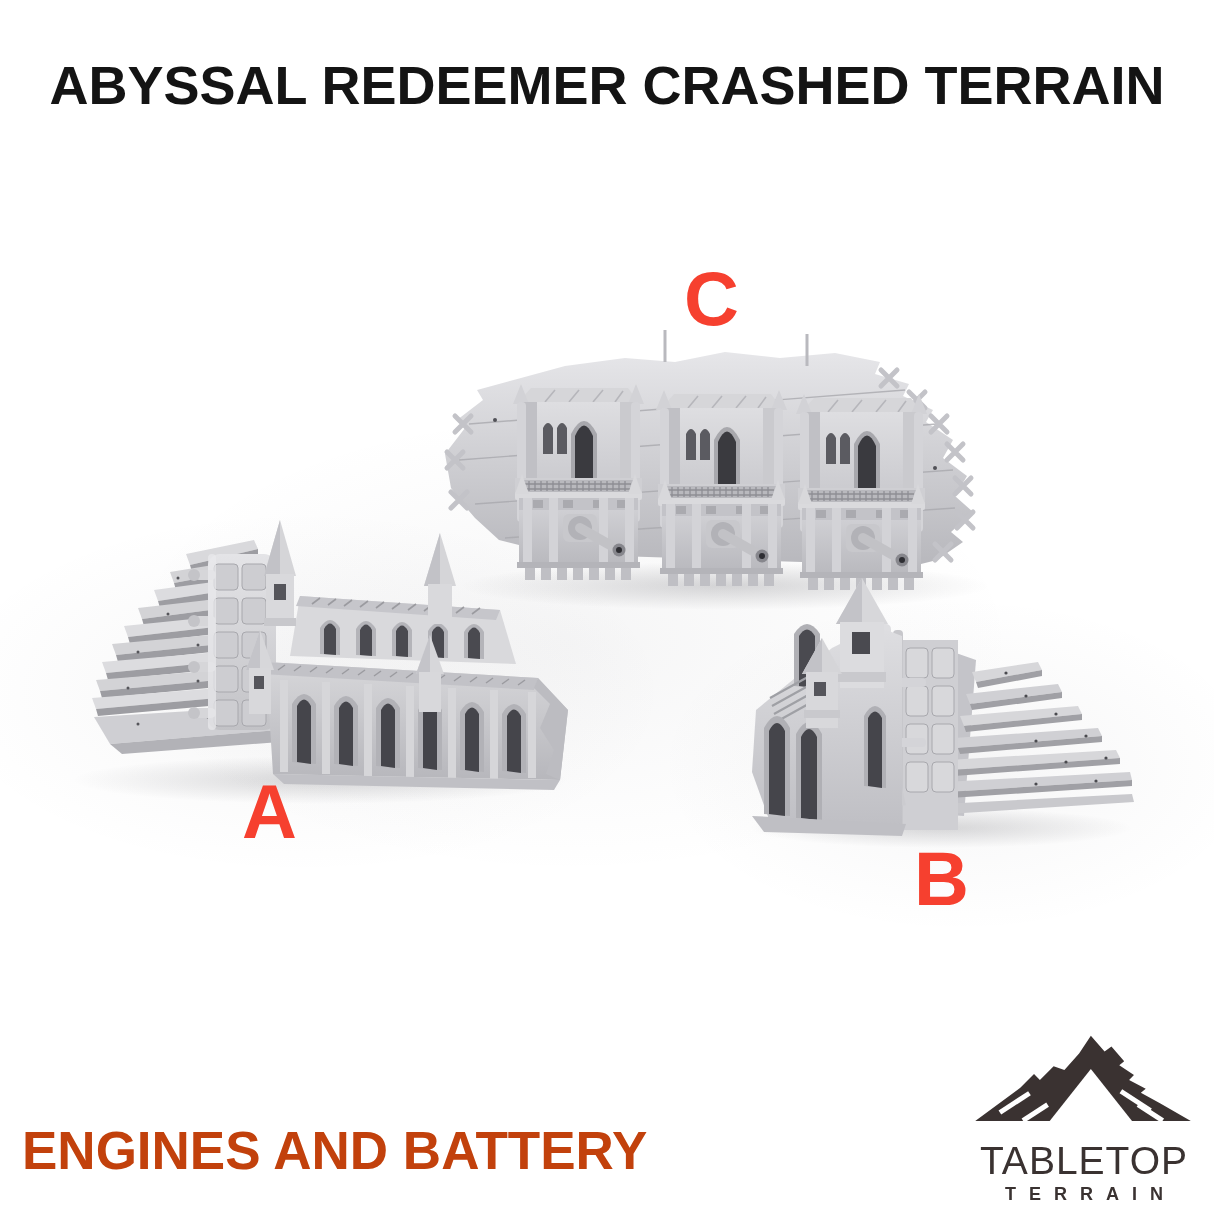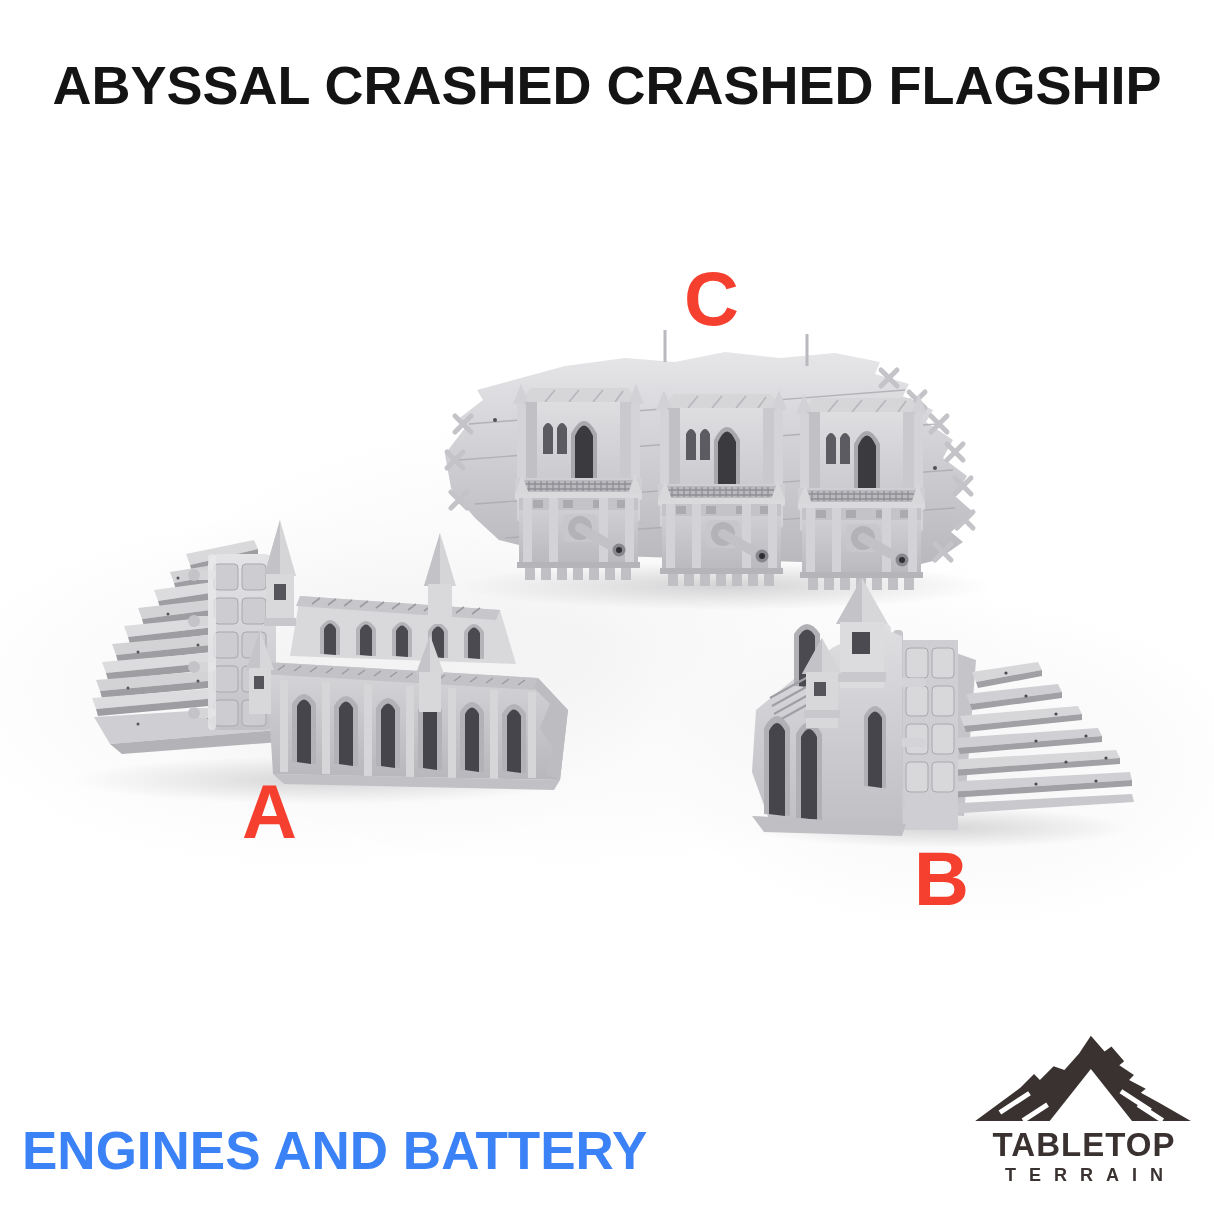--- a/index.html
+++ b/index.html
@@ -14,33 +14,33 @@
          font-size:54px;font-weight:bold;letter-spacing:0;color:#141414;white-space:nowrap;line-height:1.25;}
   .model{position:absolute;}
   .model-c{left:435px;top:328px;width:568px;height:288px;}
   .model-a{left:68px;top:512px;width:520px;height:298px;}
   .model-b{left:736px;top:576px;width:408px;height:288px;}
   .letter{position:absolute;font-size:76px;font-weight:bold;color:#f6402f;line-height:1;}
   .letter-c{left:684px;top:261px;}
   .letter-a{left:242px;top:774px;}
   .letter-b{left:914px;top:841px;}
   .caption{position:absolute;left:22px;top:1122px;font-size:53px;font-weight:bold;
-           color:#3b82f6;white-space:nowrap;line-height:1.1;}
+           color:#c2410c;white-space:nowrap;line-height:1.1;}
   .logo{position:absolute;left:966px;top:1026px;width:236px;color:#3a3231;text-align:center;}
   .logo svg{display:block;width:236px;height:98px;}
-  .logo-title{font-size:33px;font-weight:bold;letter-spacing:1px;margin-top:4px;line-height:1;}
+  .logo-title{font-size:39px;font-weight:normal;letter-spacing:1px;margin-top:17px;line-height:1;}
   .logo-sub{font-size:18px;font-weight:bold;letter-spacing:13px;padding-left:13px;margin-top:5px;line-height:1;}
 </style>
 </head>
 <body>
 
 <div class="canvas">
   <div class="floor"></div>
 
-  <h1 class="title">ABYSSAL CRASHED CRASHED FLAGSHIP</h1>
+  <h1 class="title">ABYSSAL REDEEMER CRASHED TERRAIN</h1>
 
   <svg class="model model-c" viewBox="0 0 568 288">
     <defs>
       <radialGradient id="cShad" cx="50%" cy="50%" r="50%">
         <stop offset="0%" stop-color="rgba(40,40,48,0.18)"></stop>
           <stop offset="100%" stop-color="rgba(40,40,48,0)"></stop>
       </radialGradient>
       <linearGradient id="cHull" x1="0" y1="0" x2="0" y2="1">
         <stop offset="0%" stop-color="#e6e6e9"></stop>
           <stop offset="100%" stop-color="#b7b7bc"></stop>

